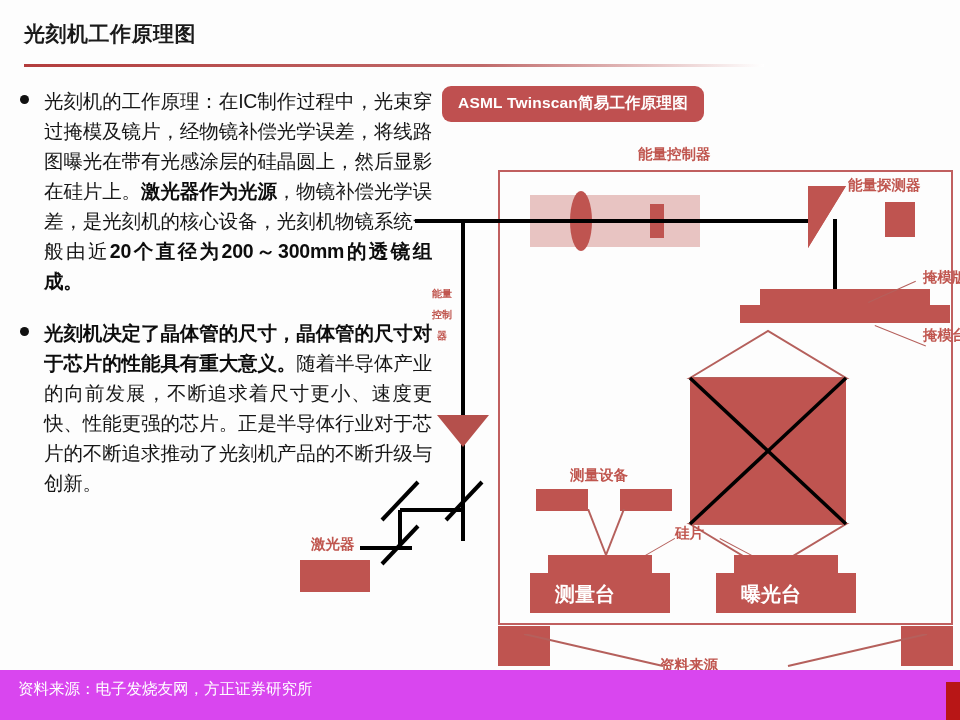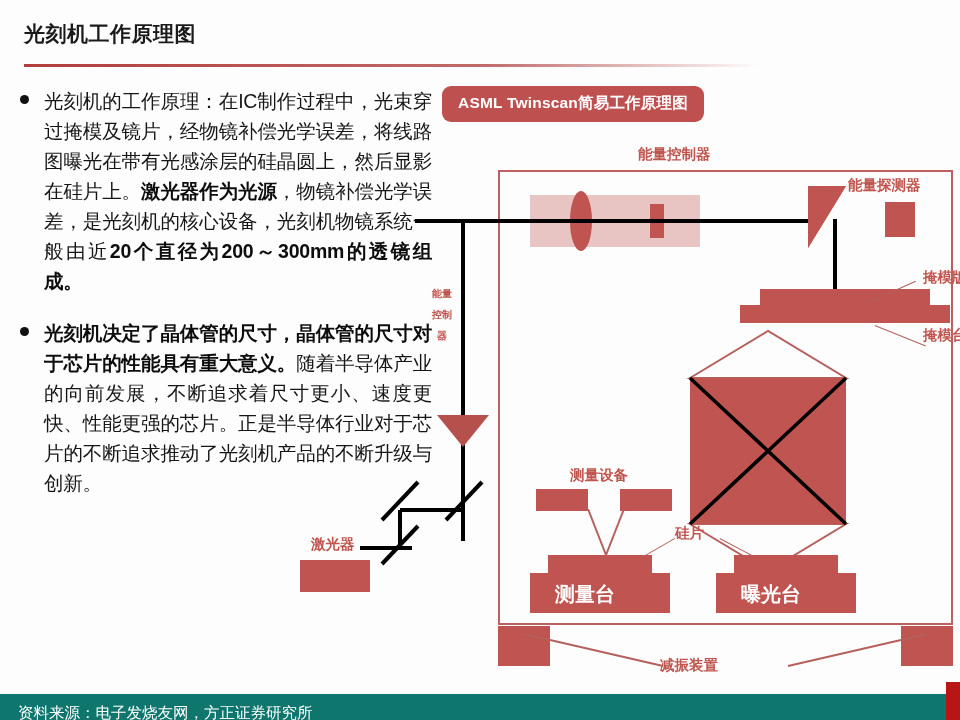--- a/index.html
+++ b/index.html
@@ -152,22 +152,22 @@
     font-weight: bold;
     white-space: nowrap;
   }
 
   
   #footer-bar {
     position: absolute;
     left: 0;
     bottom: 0;
     width: 960px;
-    height: 26px;
-    background: #0f766e;
+    height: 50px;
+    background: #d946ef;
   }
   #footer-text {
     position: absolute;
     left: 18px;
     top: 9px;
     color: #ffffff;
     font-size: 15.5px;
     font-weight: normal;
     white-space: nowrap;
   }
@@ -256,21 +256,21 @@
   <div class="rblock" style="left:314px; top:477px; width:104px; height:18px;"></div>
   <div class="rblock" style="left:296px; top:495px; width:140px; height:40px;"></div>
   <div class="stage-label" style="left:321px; top:503px;">曝光台</div>
 
   <div class="rblock" style="left:78px; top:548px; width:52px; height:40px;"></div>
   <div class="rblock" style="left:481px; top:548px; width:52px; height:40px;"></div>
   <svg style="position:absolute; left:78px; top:556px; width:455px; height:50px;" viewBox="0 0 455 50">
     <line x1="26" y1="0" x2="165" y2="32" stroke="#b5605c" stroke-width="2"></line>
     <line x1="290" y1="32" x2="429" y2="0" stroke="#b5605c" stroke-width="2"></line>
   </svg>
-  <div class="dlabel" style="left:240px; top:578px;">减振装置</div>
+  <div class="dlabel" style="left:240px; top:578px;">资料来源</div>
 
   <div class="beam-h" style="left:41px; top:141px; width:46px;"></div>
   <div class="beam-v" style="left:41px; top:141px; height:250px;"></div>
   <div class="dlabel-v" style="left:12px; top:205px;">能量控制器</div>
   <div style="position:absolute; left:17px; top:337px; width:0; height:0;
               border-left:26px solid transparent; border-right:26px solid transparent;
               border-top:32px solid #b5504c;"></div>
   <div class="beam-v" style="left:41px; top:369px; height:94px;"></div>
 
   <svg style="position:absolute; left:-60px; top:390px; width:180px; height:110px;" viewBox="0 0 180 110">

